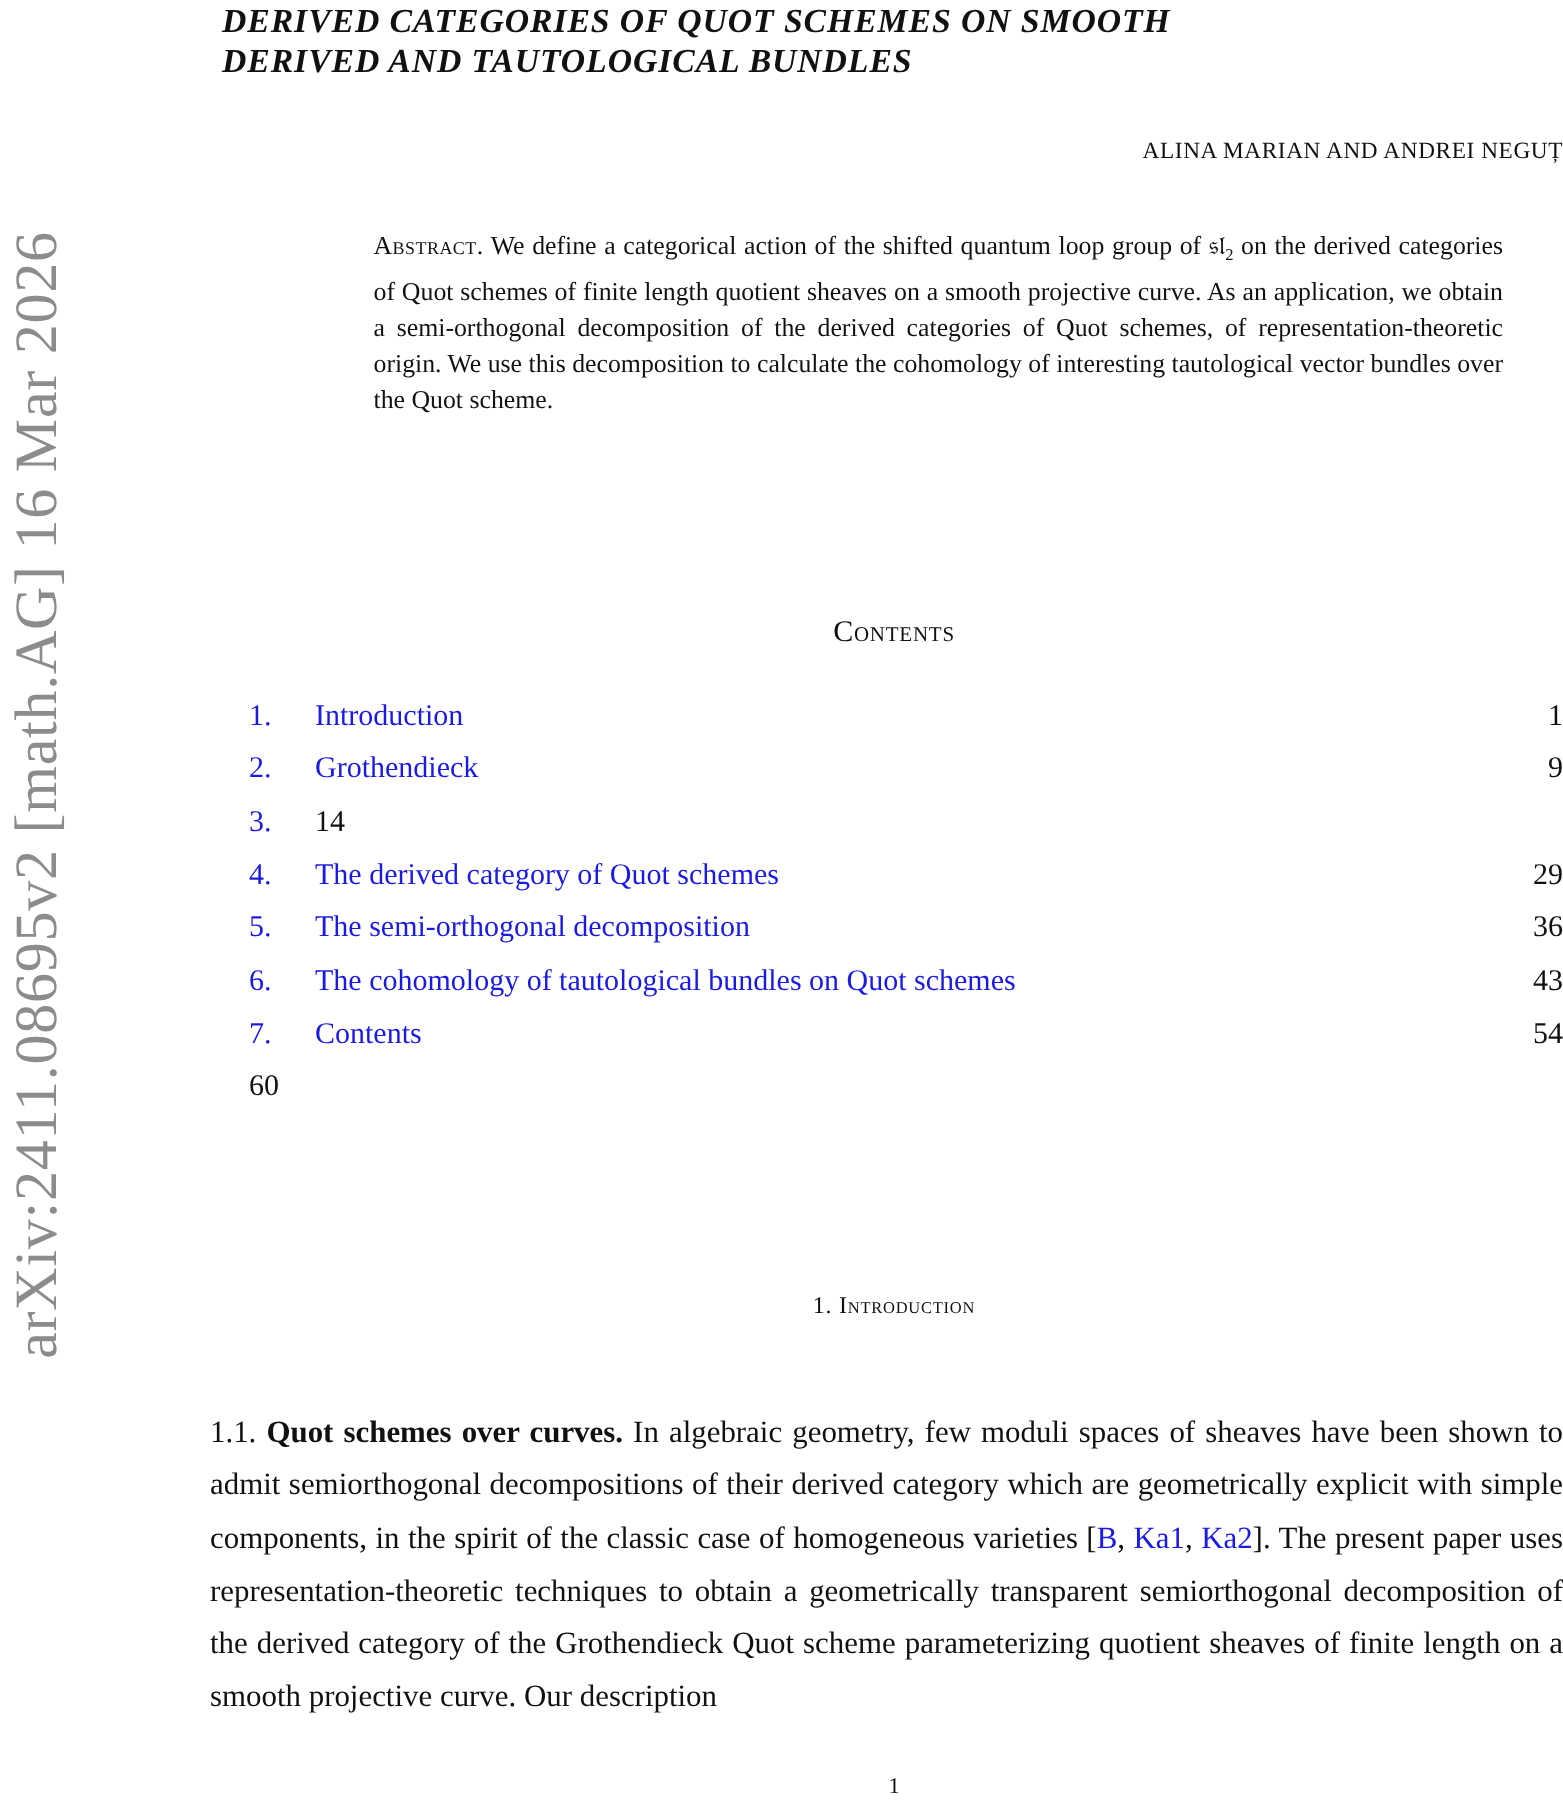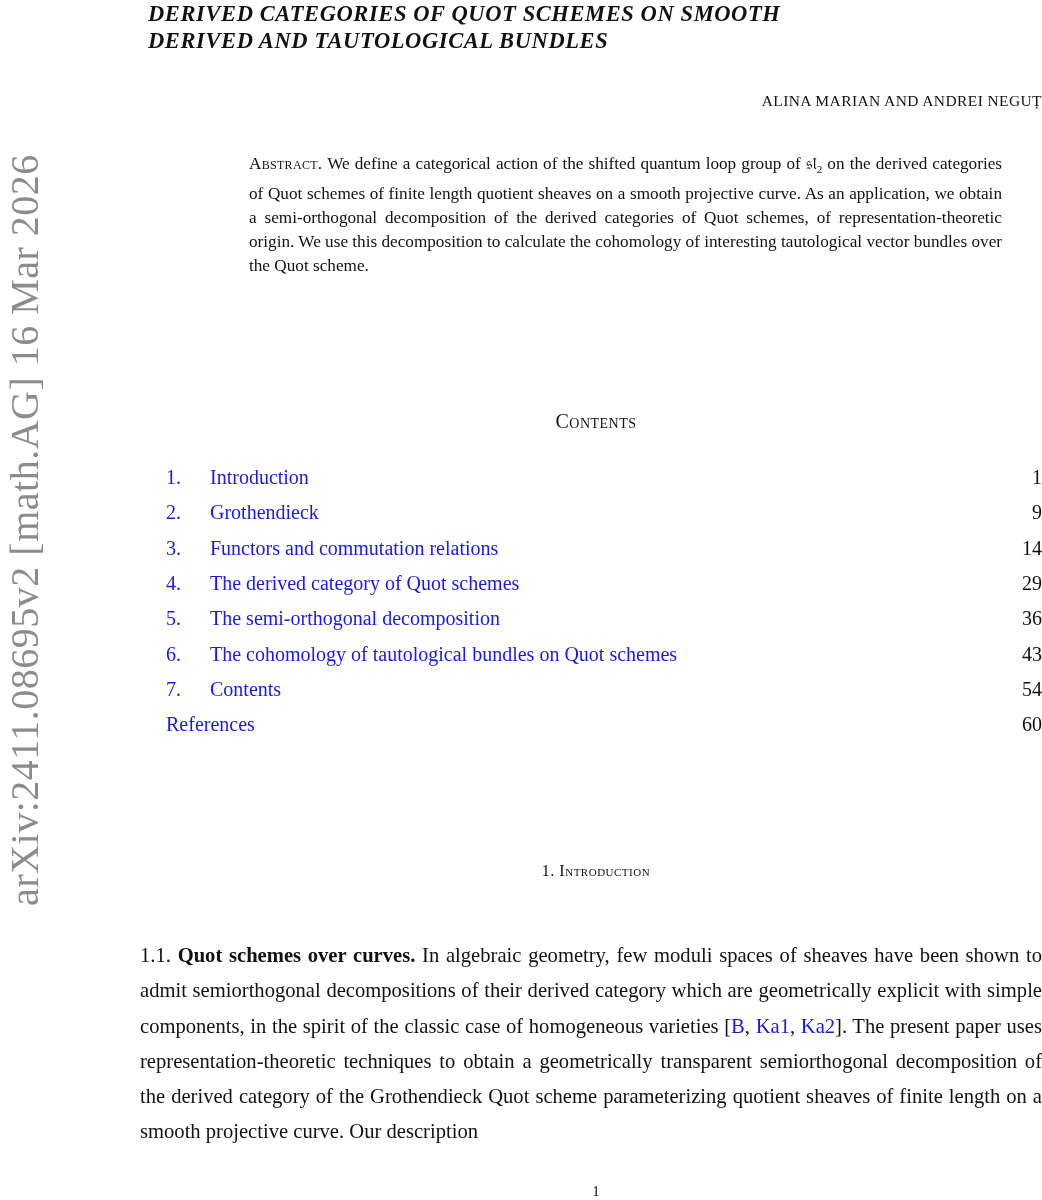--- a/index.html
+++ b/index.html
@@ -86,21 +86,20 @@
     <span class="toc-title">Introduction</span>
     <span class="toc-page">1</span>
   </div>
   <div class="toc-row">
     <span class="toc-num">2.</span>
     <span class="toc-title">Grothendieck</span>
     <span class="toc-page">9</span>
   </div>
   <div class="toc-row">
     <span class="toc-num">3.</span>
-    <span class="toc-title">Functors and commutation relations</span>
     <span class="toc-page">14</span>
   </div>
   <div class="toc-row">
     <span class="toc-num">4.</span>
     <span class="toc-title">The derived category of Quot schemes</span>
     <span class="toc-page">29</span>
   </div>
   <div class="toc-row">
     <span class="toc-num">5.</span>
     <span class="toc-title">The semi-orthogonal decomposition</span>
@@ -110,21 +109,20 @@
     <span class="toc-num">6.</span>
     <span class="toc-title">The cohomology of tautological bundles on Quot schemes</span>
     <span class="toc-page">43</span>
   </div>
   <div class="toc-row">
     <span class="toc-num">7.</span>
     <span class="toc-title">Contents</span>
     <span class="toc-page">54</span>
   </div>
   <div class="toc-row">
-    <span class="toc-title">References</span>
     <span class="toc-page">60</span>
   </div>
 </div>
 
 <div class="section-heading"><span>1.</span> <span class="sc">Introduction</span></div>
 
 <div class="body-text"><span>1.1.</span> <b>Quot schemes over curves.</b> <span>In algebraic geometry, few moduli spaces of sheaves have been shown to admit semiorthogonal decompositions of their derived category which are geometrically explicit with simple components, in the spirit of the classic case of homogeneous varieties [</span><span class="cite">B</span>, <span class="cite">Ka1</span>, <span class="cite">Ka2</span><span>].  The present paper uses representation-theoretic techniques to obtain a geometrically transparent semiorthogonal decomposition of the derived category of the Grothendieck Quot scheme parameterizing quotient sheaves of finite length on a smooth projective curve. Our description</span></div>
 
 <div class="page-number">1</div>
 

